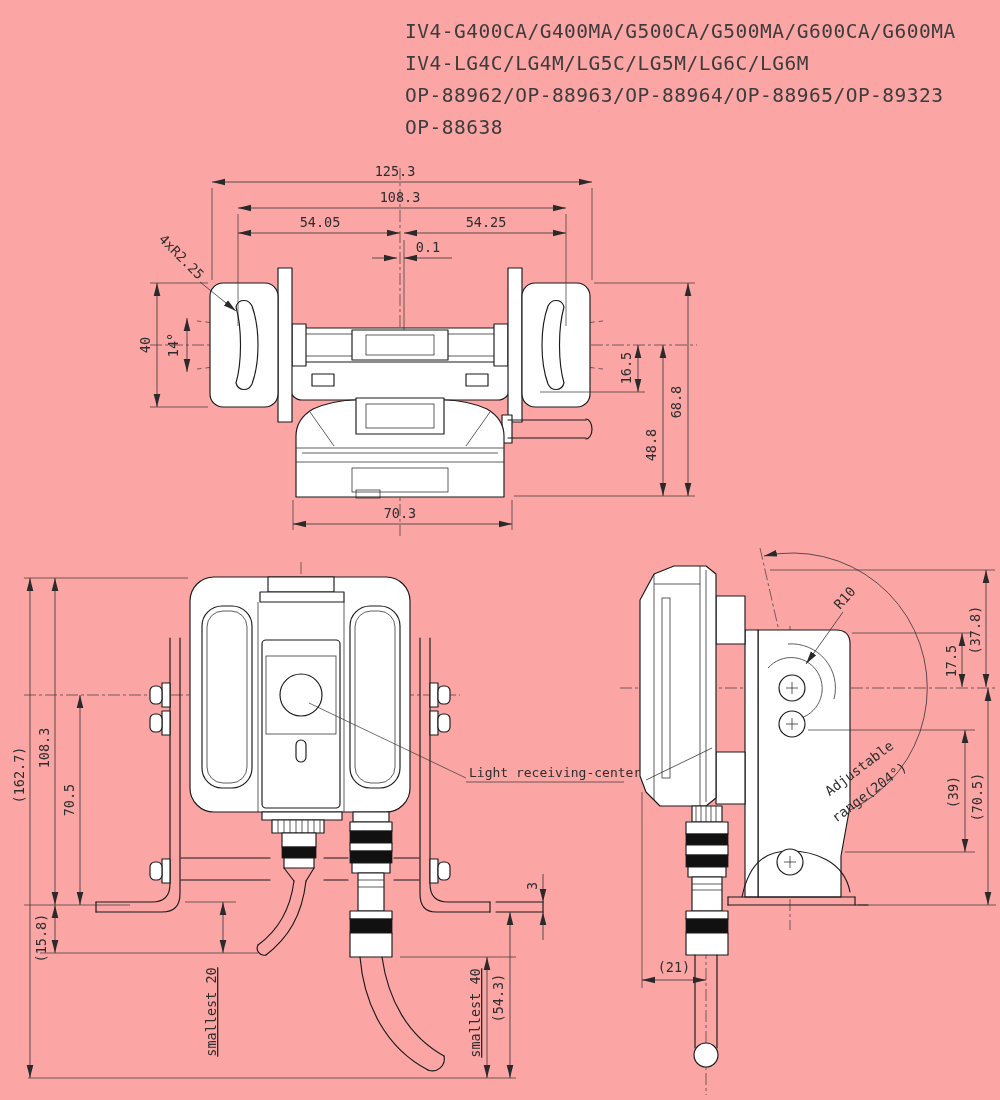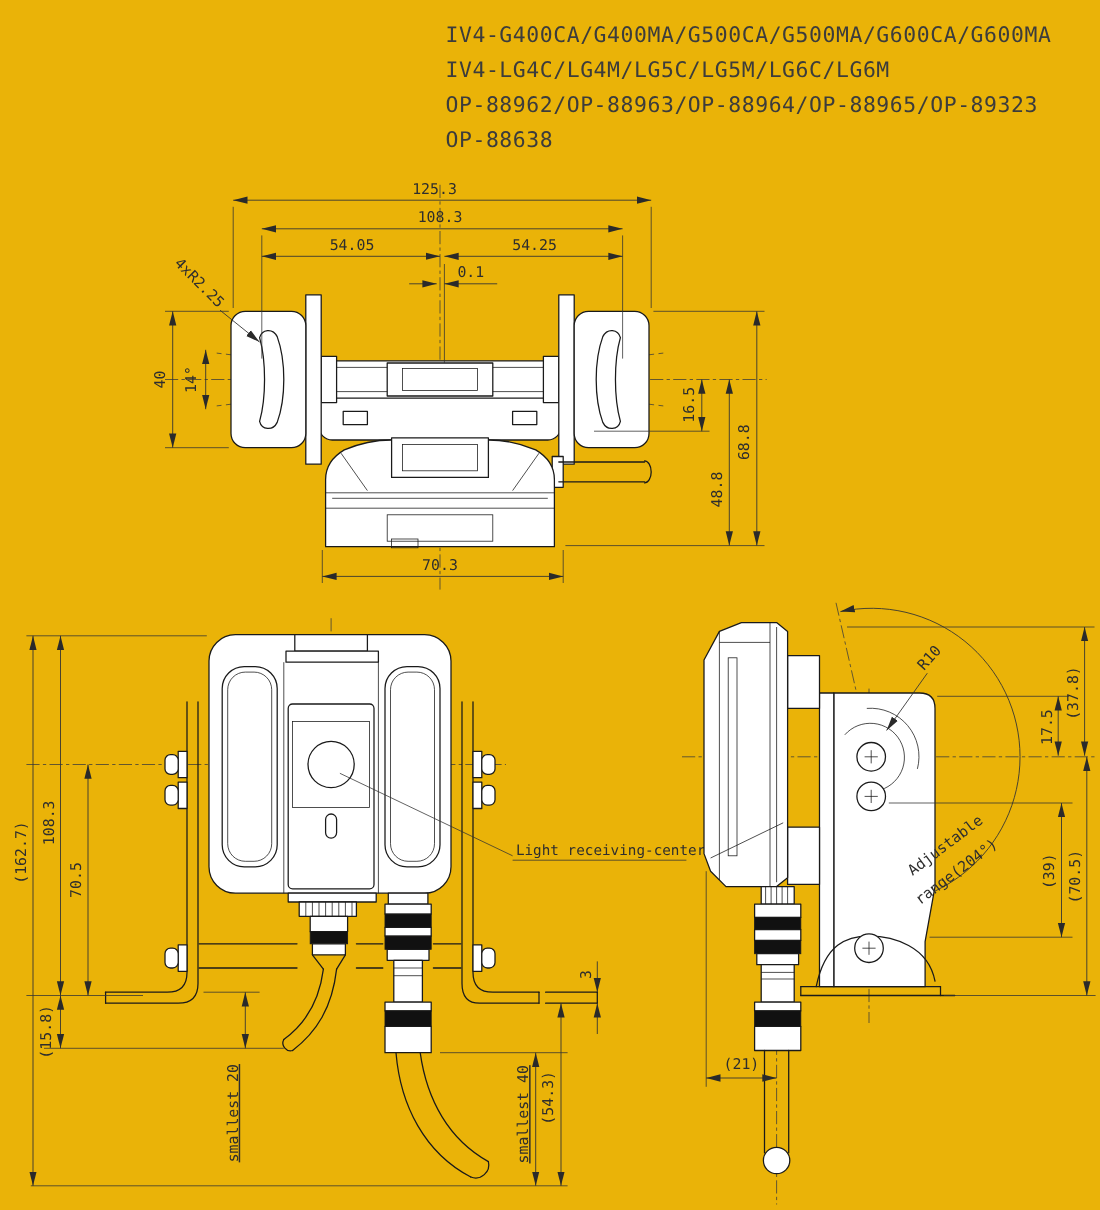--- a/index.html
+++ b/index.html
@@ -1,16 +1,16 @@
 <!DOCTYPE html>
 <html><head>
 <meta charset="utf-8">
 <style>
   html,body{margin:0;padding:0;background:#ffffff;}
-  #page{position:relative;width:1000px;height:1100px;background:#eab308;overflow:hidden;
+  #page{position:relative;width:1000px;height:1100px;background:#fca5a5;overflow:hidden;
         font-family:"DejaVu Sans Mono", monospace;}
   svg{position:absolute;left:0;top:0;}
   text{fill:#2e2e2e;}
   .obj{stroke:#1a1a1a;stroke-width:1.15;fill:none;stroke-linejoin:round;stroke-linecap:round;}
   .objf{stroke:#1a1a1a;stroke-width:1.15;fill:#ffffff;stroke-linejoin:round;}
   .thin{stroke:#1a1a1a;stroke-width:0.7;fill:none;}
   .blk{stroke:#1a1a1a;stroke-width:0.8;fill:#111111;}
   .dim{stroke:#333333;stroke-width:0.8;fill:none;}
   .ext{stroke:#333333;stroke-width:0.7;fill:none;}
   .cl{stroke:#3a3a3a;stroke-width:0.7;fill:none;stroke-dasharray:12 3 3 3;}

